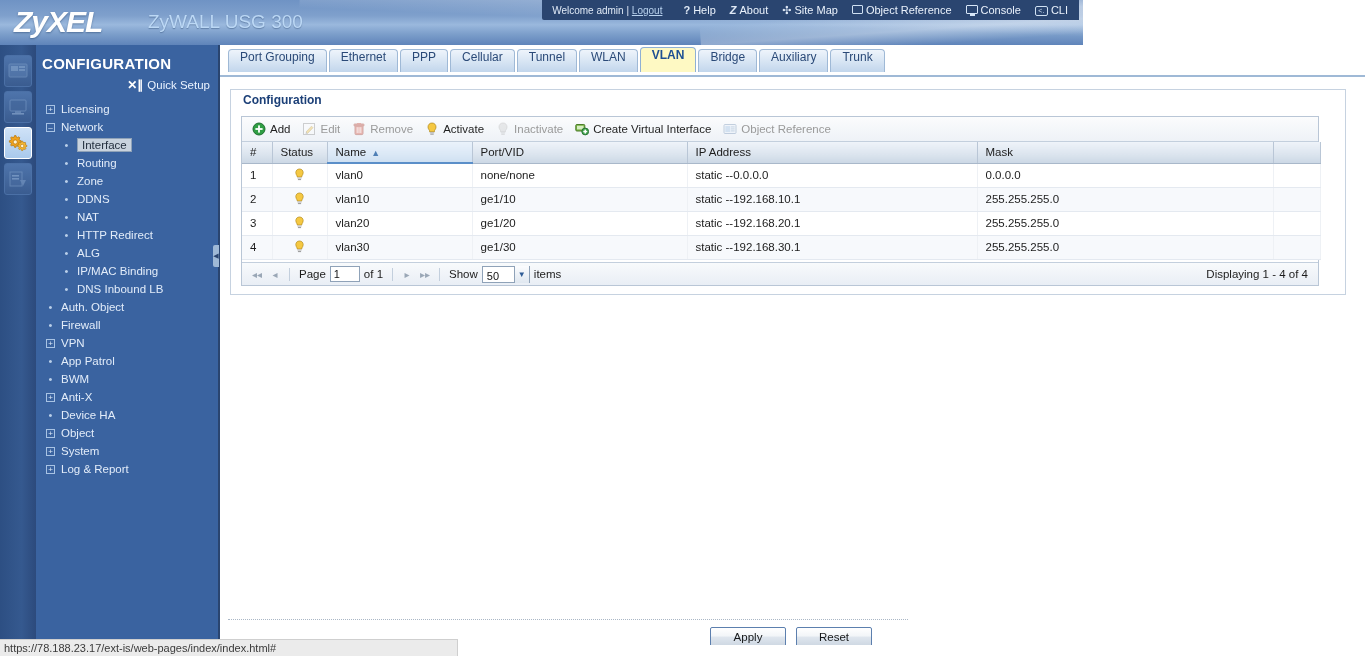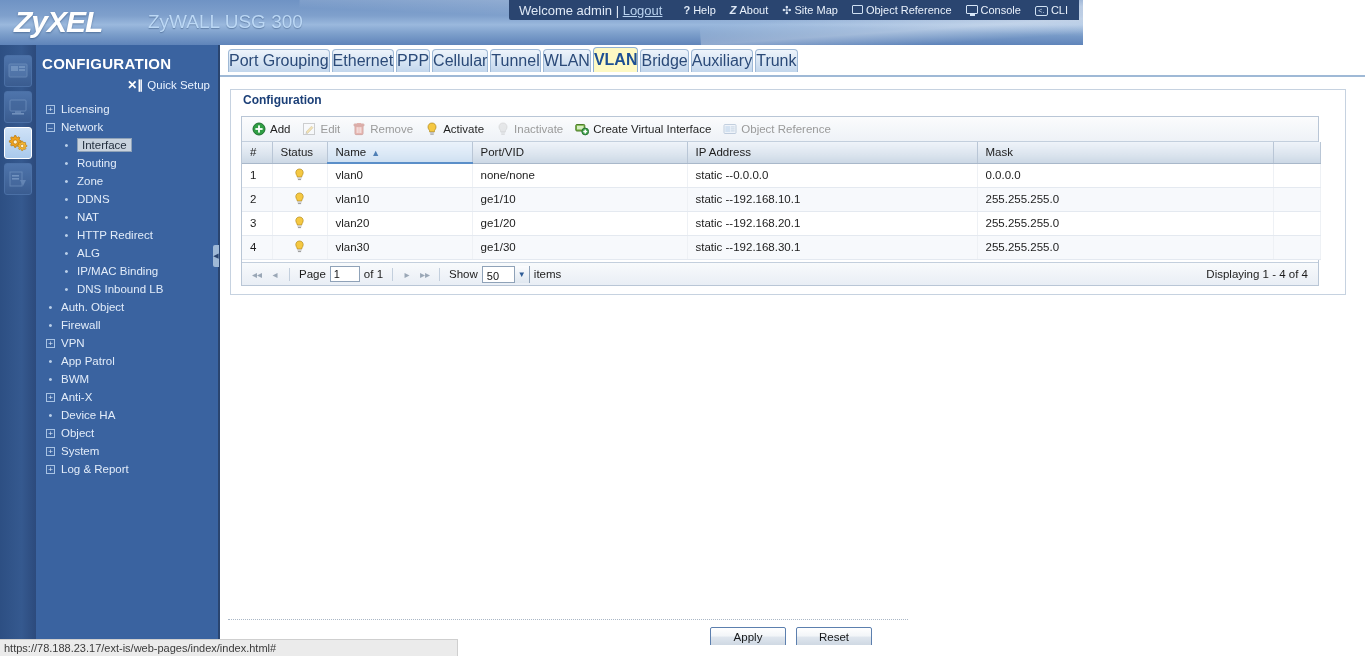--- a/index.html
+++ b/index.html
@@ -43,21 +43,21 @@
     text-shadow: 0 1px 1px rgba(20,50,90,.35);
   }
   #topnav {
     position: absolute; right: 4px; top: 0px; height: 20px;
     display: flex; align-items: center; gap: 0px;
     background: #2a4570;
     padding: 0 4px 0 10px;
     border-bottom-left-radius: 2px;
   }
   #topnav .welcome {
-    color: #dfe9f6; font-size: 13px; margin-right: 14px; white-space: nowrap;
+    color: #dfe9f6; font-size: 10px; margin-right: 14px; white-space: nowrap;
   }
   #topnav .welcome a { color: #b9d2ee; text-decoration: underline; }
   #topnav .item {
     display: flex; align-items: center; gap: 3px;
     color: #eaf2fc; font-size: 11px; padding: 0 7px;
     white-space: nowrap; cursor: pointer;
   }
   #topnav .item .ic {
     display: inline-block; color: #dfe9f6; font-size: 11px; line-height: 1;
   }
@@ -132,23 +132,23 @@
     background: #c9d3de; color: #24303f; padding: 0 4px; border: 1px solid #8fa2b8;
   }
 
   
   #tabstrip {
     position: absolute; left: 220px; top: 45px; width: 1145px; height: 31px;
     background: #ffffff;
   }
   #tabstrip .tabs { position: absolute; left: 8px; top: 4px; display: flex; gap: 2px; }
   .tab {
-    height: 23px; padding: 0 0;
-    display: flex; align-items: center;
-    font-size: 16px; color: #2b4a78;
+    height: 23px; padding: 0 11px;
+    display: flex; 
+    font-size: 12px; color: #2b4a78;
     background: linear-gradient(to bottom, #eef4fb 0%, #d6e4f3 55%, #c2d6ec 100%);
     border: 1px solid #9fb9d6;
     border-bottom: none;
     border-top-left-radius: 4px; border-top-right-radius: 4px;
     cursor: pointer; white-space: nowrap;
   }
   .tab.active {
     background: #fef9c3;
     color: #1d4f93; font-weight: bold;
     border-color: #8fb0d4;

